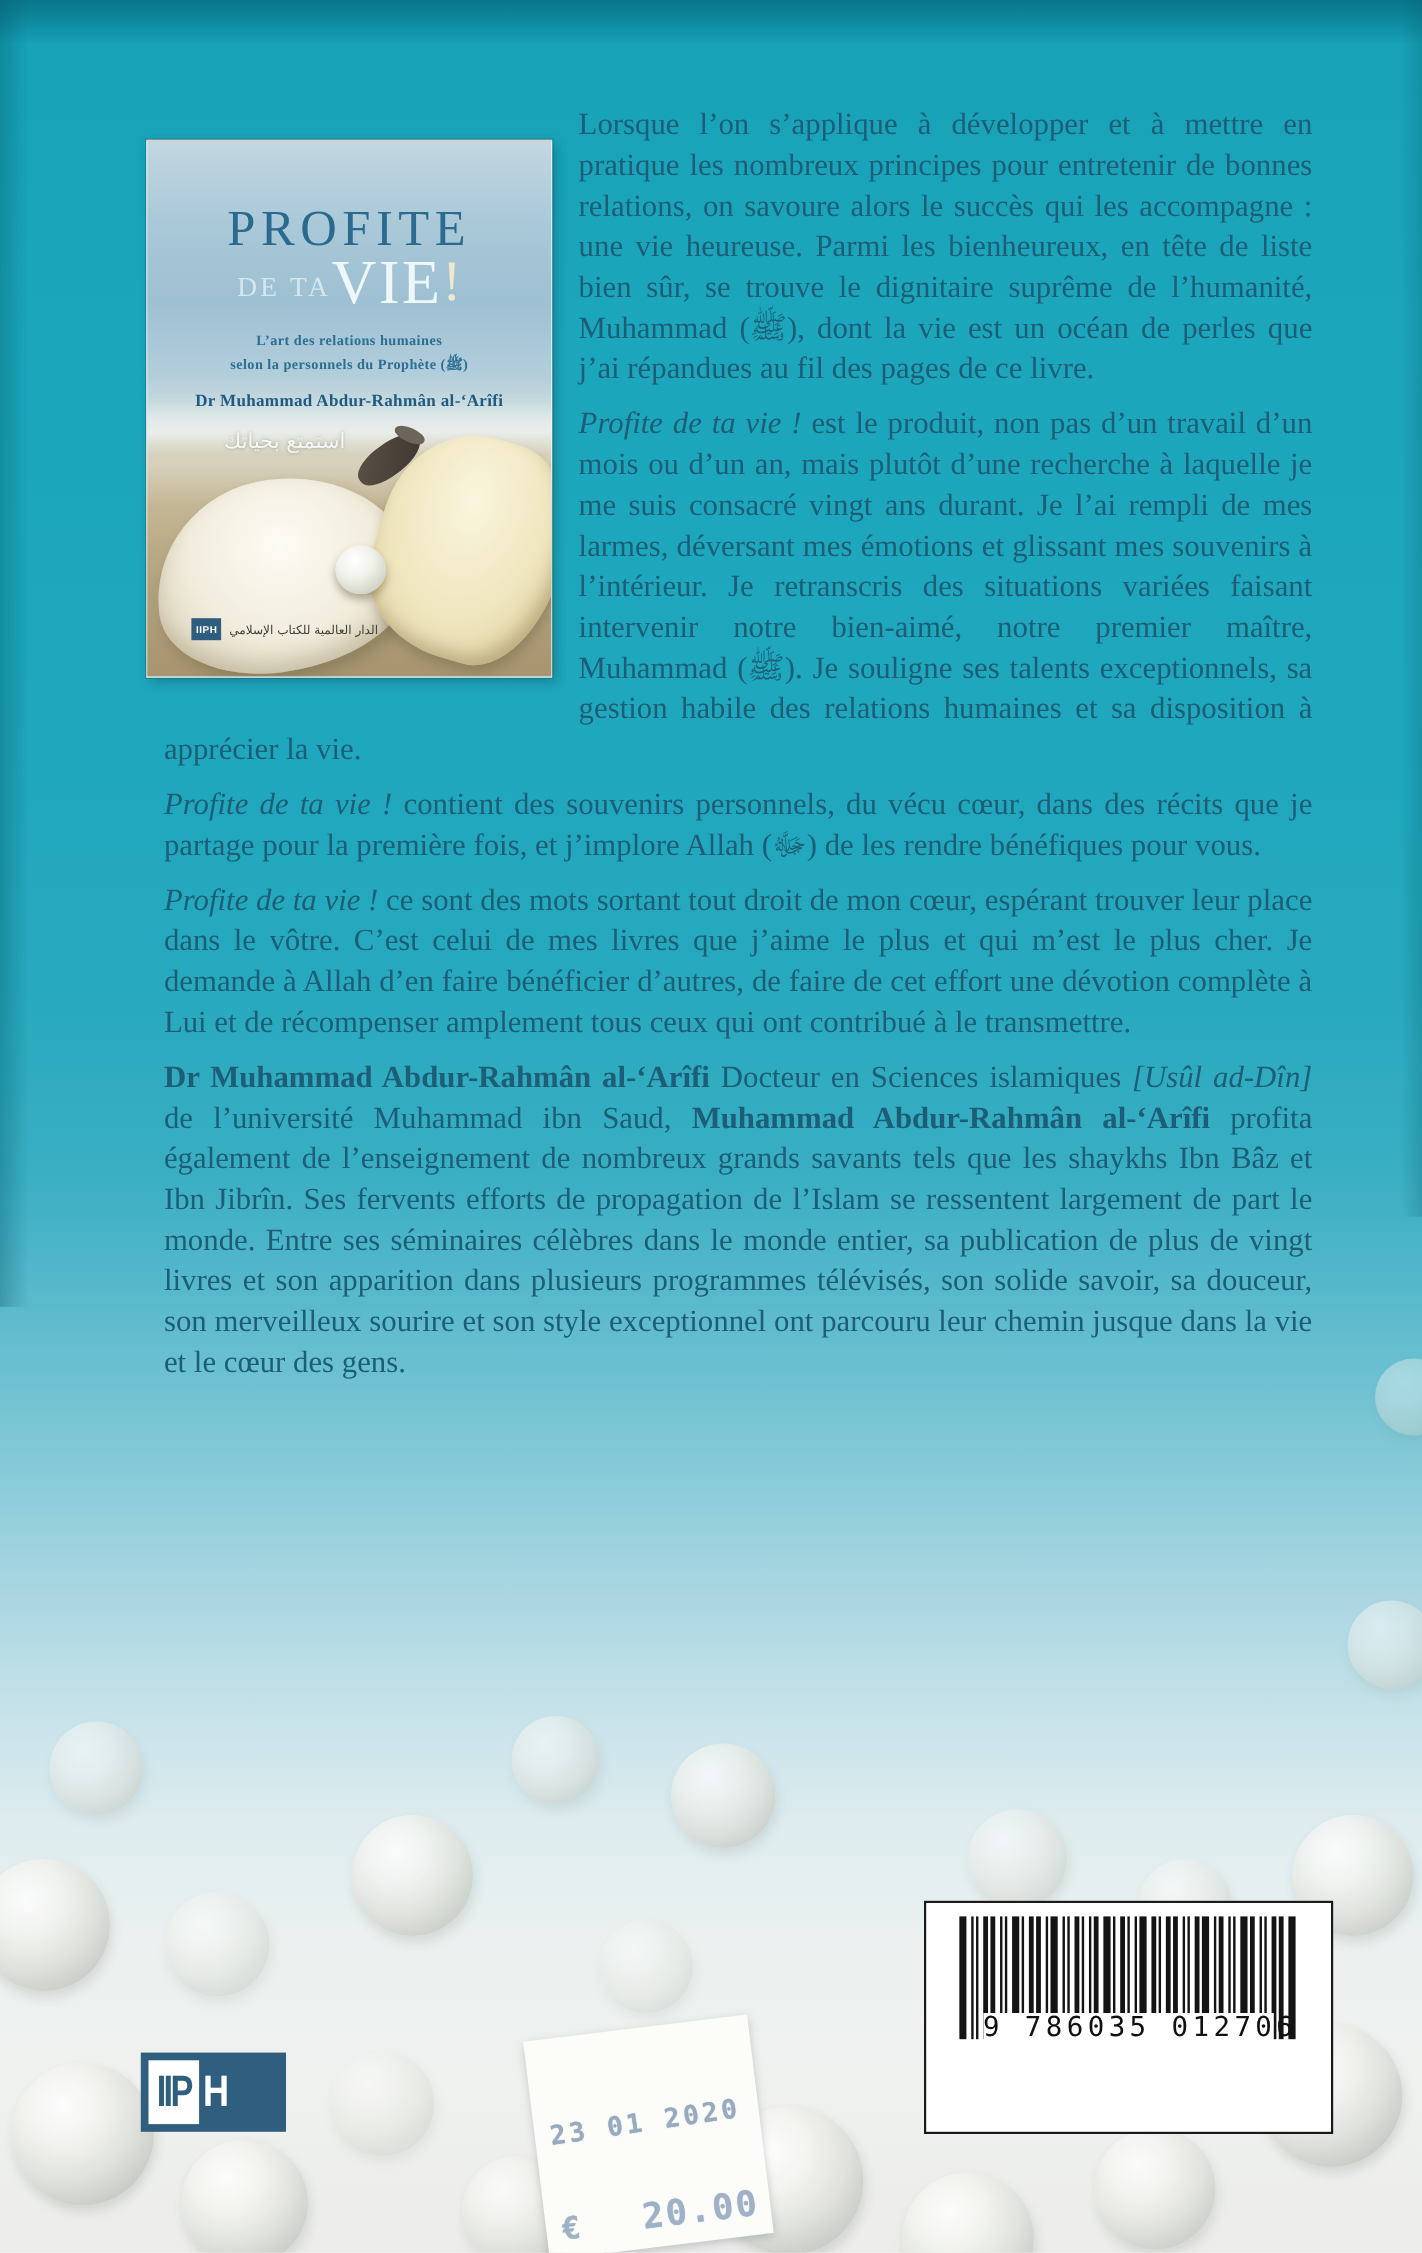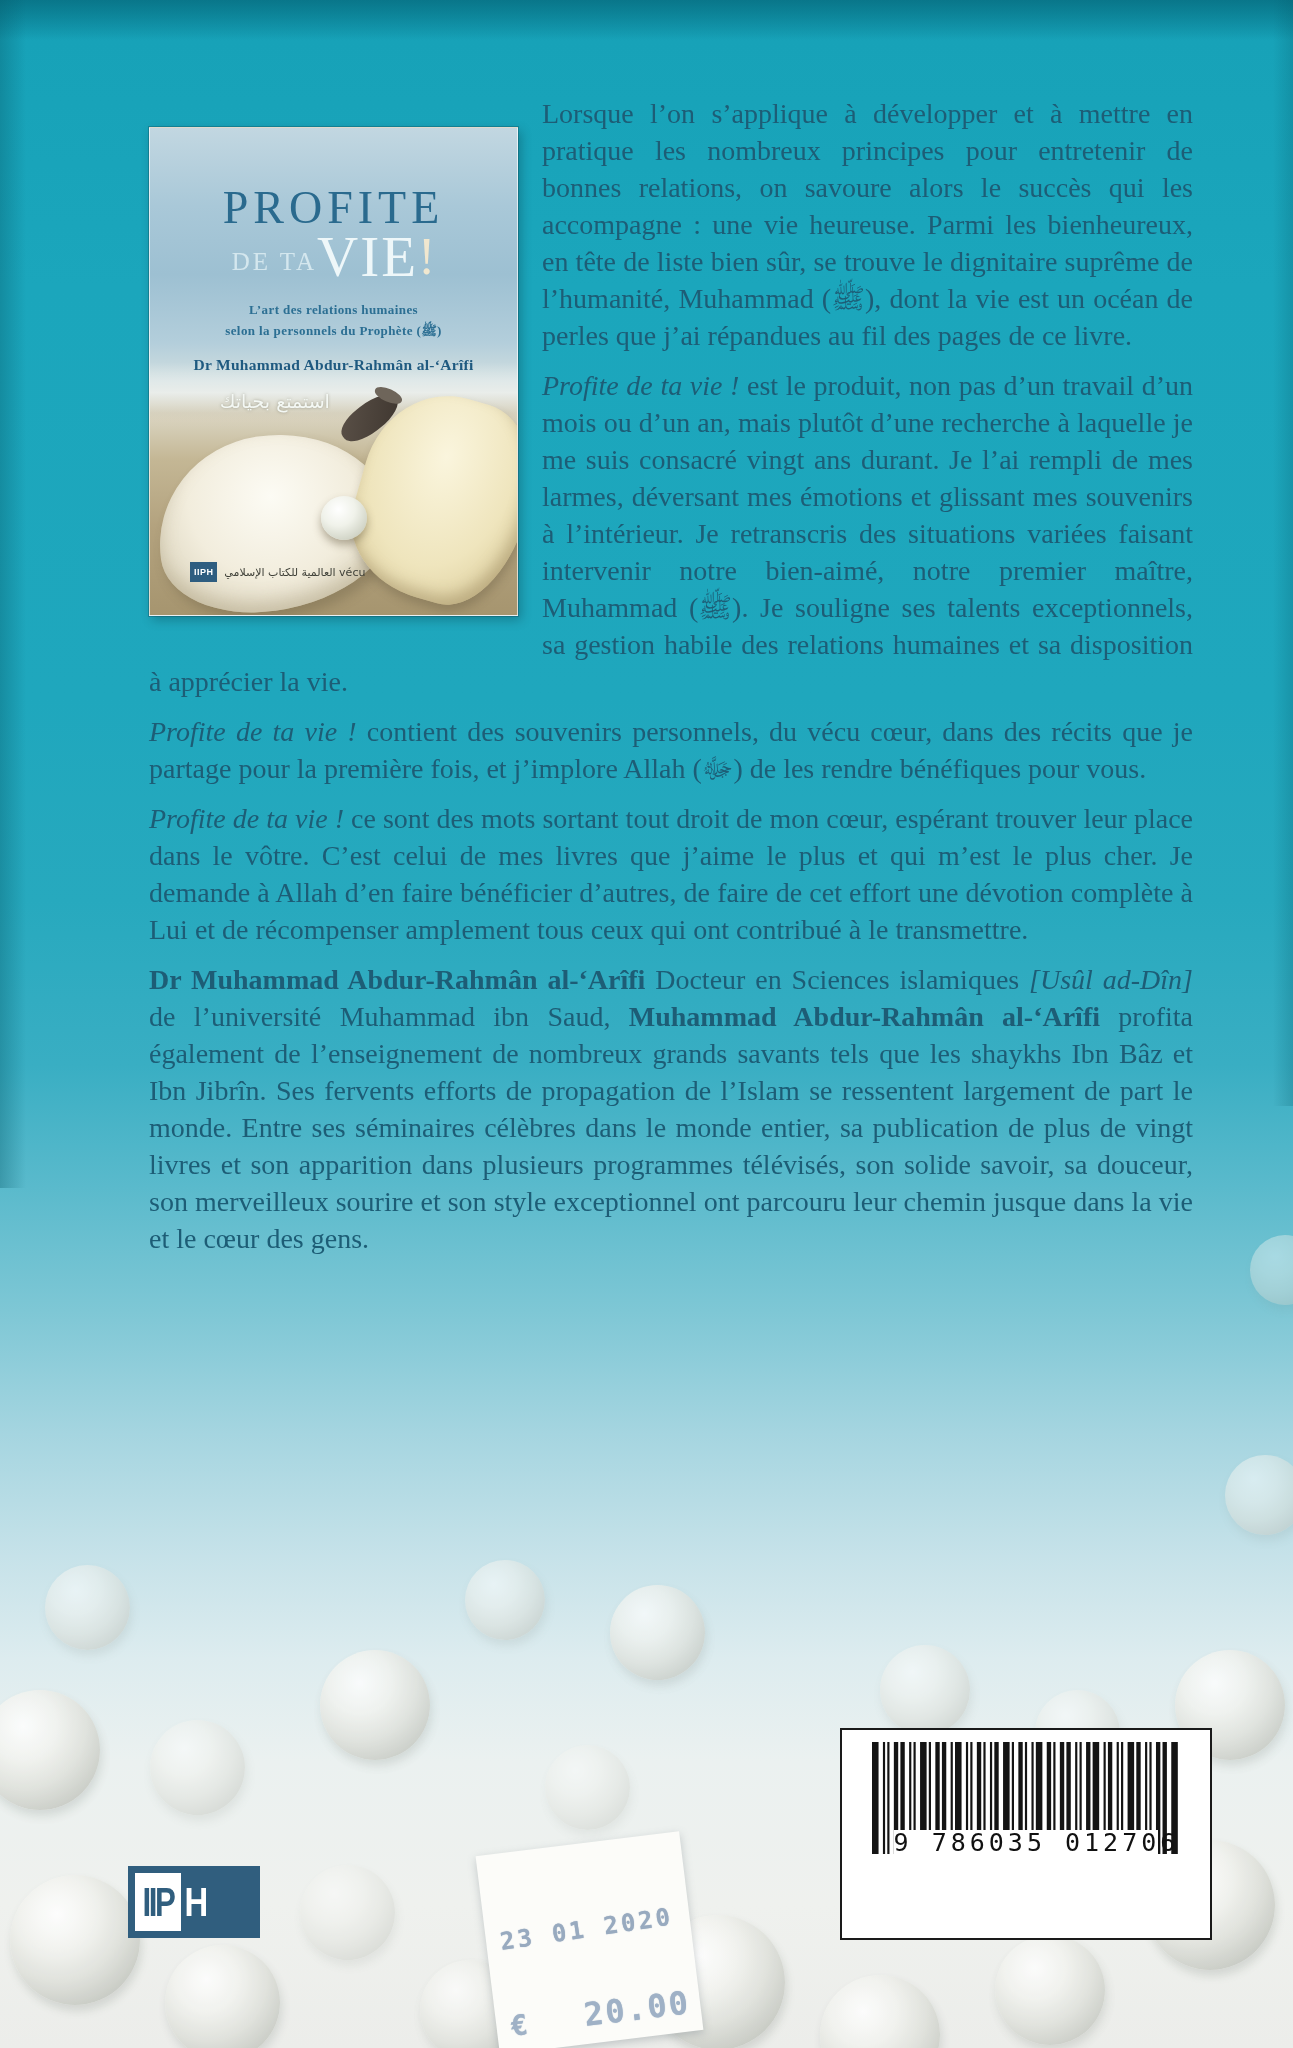--- a/index.html
+++ b/index.html
@@ -27,21 +27,21 @@
   
   .content{position:absolute;left:133px;top:95px;width:1060px;z-index:2;
     color:#1d5d76;font-size:28px;line-height:37px;text-align:justify;}
   .content p{margin:0 0 13px 16px;}
   .lead{font-style:italic;}
   .about-heading{font-weight:bold;margin:18px 0 2px 0;}
   .b{font-weight:bold;}
   .i{font-style:italic;}
 
   
-  .cover{float:left;position:relative;width:367px;height:487px;margin:32px 24px 18px 16px;
+  .cover{float:left;position:relative;width:367px;height:487px;margin:32px 24px 18px 0;
     border:1px solid rgba(255,255,255,.65);
     box-shadow:0 0 0 1px rgba(15,75,90,.35), 3px 4px 10px rgba(0,40,50,.3);
     background:linear-gradient(180deg,
       #c2d7e1 0%, #a9c8d8 16%, #9dc0d2 30%, #b3cedb 44%,
       #d2dfdf 52%, #d8d2bd 60%, #c4b795 68%, #b3a27e 82%, #a6956f 100%);
     overflow:hidden;}
   .cover-haze{position:absolute;left:0;right:0;top:48%;height:14%;
     background:linear-gradient(180deg,rgba(255,255,255,0),rgba(255,255,255,.5) 45%,rgba(214,203,180,.35) 75%,rgba(214,203,180,0));}
   .cover-title1{position:absolute;top:12.5%;width:100%;text-align:center;
     font-size:46px;color:#2a6a8e;letter-spacing:5px;}
@@ -152,21 +152,21 @@
       <div class="cover-title1">PROFITE</div>
       <div class="cover-title2"><span class="t-deta">DE TA</span><span class="t-vie">VIE</span><span class="t-bang">!</span></div>
       <div class="cover-sub">
         <div>L’art des relations humaines</div>
         <div>selon la personnels du Prophète (ﷺ)</div>
       </div>
       <div class="cover-author">Dr Muhammad Abdur-Rahmân al-‘Arîfi</div>
       <div class="cover-arabic">استمتع بحياتك</div>
       <div class="cover-pub">
         <div class="cover-pub-logo">IIPH</div>
-        <div class="cover-pub-ar">vécu العالمية للكتاب الإسلامي</div>
+        <div class="cover-pub-ar">الدار العالمية للكتاب الإسلامي</div>
       </div>
     </div>
 
     <p><span>Lorsque l’on s’applique à développer et à mettre en pratique les nombreux principes pour entretenir de bonnes relations, on savoure alors le succès qui les accompagne : une vie heureuse. Parmi les bienheureux, en tête de liste bien sûr, se trouve le dignitaire suprême de l’humanité, Muhammad (ﷺ), dont la vie est un océan de perles que j’ai répandues au fil des pages de ce livre.</span></p>
 
     <p><span class="lead">Profite de ta vie !</span><span> est le produit, non pas d’un travail d’un mois ou d’un an, mais plutôt d’une recherche à laquelle je me suis consacré vingt ans durant. Je l’ai rempli de mes larmes, déversant mes émotions et glissant mes souvenirs à l’intérieur. Je retranscris des situations variées faisant intervenir notre bien-aimé, notre premier maître, Muhammad (ﷺ). Je souligne ses talents exceptionnels, sa gestion habile des relations humaines et sa disposition à apprécier la vie.</span></p>
 
     <p><span class="lead">Profite de ta vie !</span><span> contient des souvenirs personnels, du vécu cœur, dans des récits que je partage pour la première fois, et j’implore Allah (ﷻ) de les rendre bénéfiques pour vous.</span></p>
 
     <p><span class="lead">Profite de ta vie !</span><span> ce sont des mots sortant tout droit de mon cœur, espérant trouver leur place dans le vôtre. C’est celui de mes livres que j’aime le plus et qui m’est le plus cher. Je demande à Allah d’en faire bénéficier d’autres, de faire de cet effort une dévotion complète à Lui et de récompenser amplement tous ceux qui ont contribué à le transmettre.</span></p>

